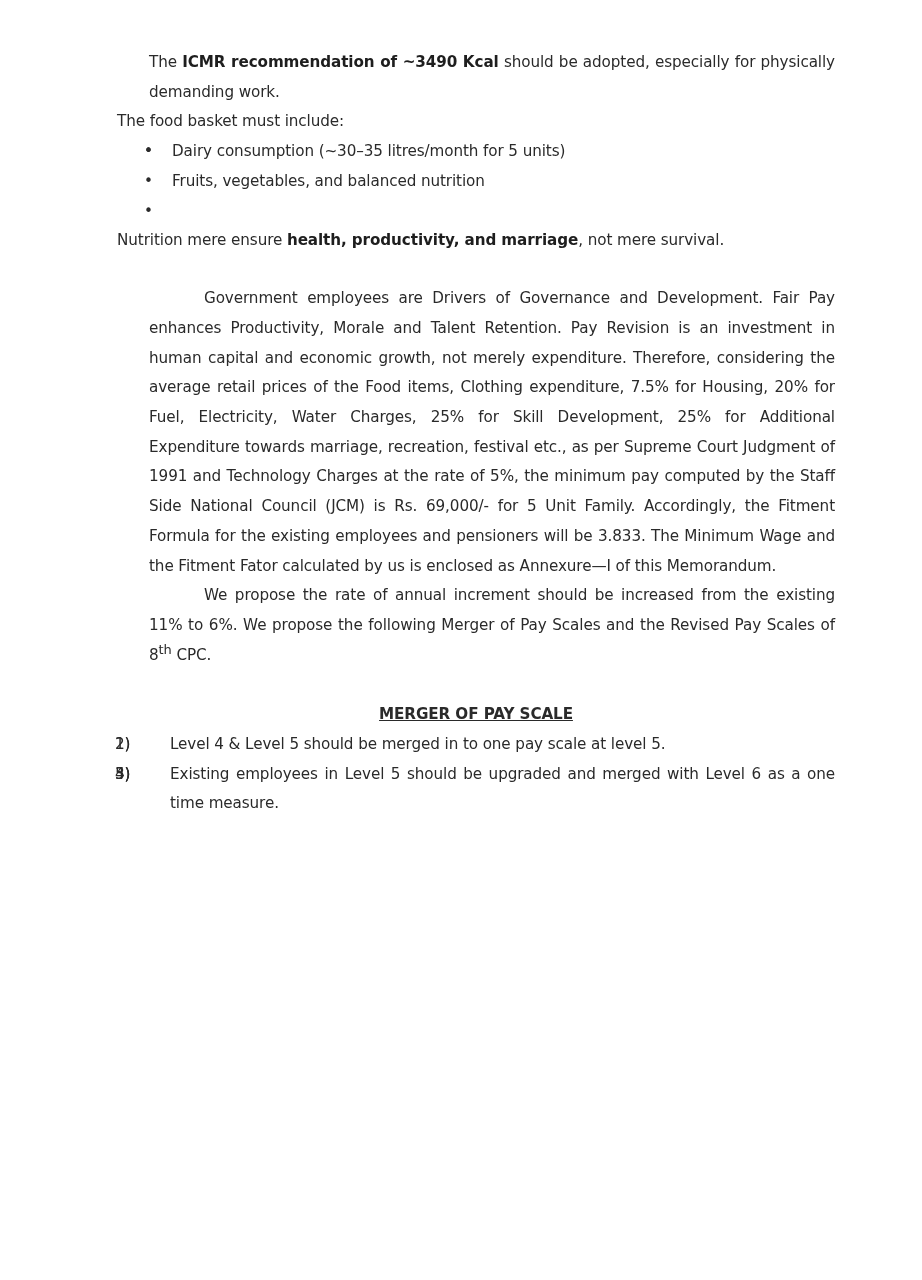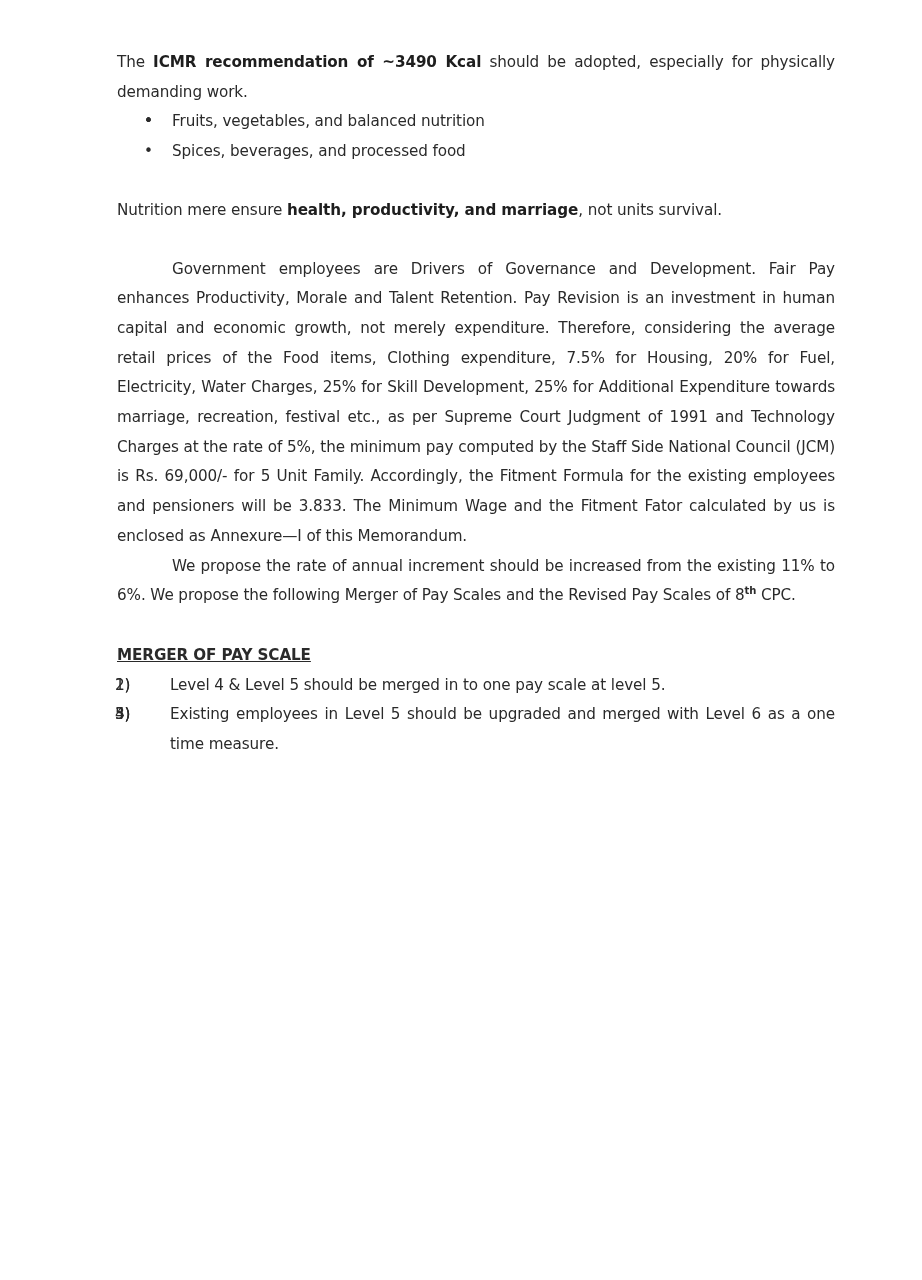--- a/index.html
+++ b/index.html
@@ -18,80 +18,81 @@
     .page {
       position: absolute;
       left: 117px;
       top: 48px;
       width: 718px;
       font-size: 15.2px;
       line-height: 29.7px;
       letter-spacing: -0.1px;
     }
     p { margin: 0; }
-    .justify { text-align: justify; }
+    .justify { text-align: justify; margin-left: 32px; }
     .indent { text-indent: 55px; }
     b { font-weight: bold; color: #1e1e1e; }
     ul.basket {
       list-style: none;
       margin: 0;
       padding: 0;
     }
     ul.basket li {
       position: relative;
       padding-left: 55px;
     }
     ul.basket li .bullet {
       position: absolute;
       left: 27px;
       top: 0;
     }
     .gap1 { height: 29px; }
     .gap2 { height: 30px; }
     .merger-title {
-      text-align: left;
+      text-align: center;
       font-weight: bold;
       text-decoration: underline;
       margin-top: 0;
     }
     ol.merger {
       list-style: none;
       margin: 0;
       padding: 0;
     }
     ol.merger li {
       position: relative;
       padding-left: 53px;
       text-align: justify;
     }
     ol.merger li .num {
       position: absolute;
       left: -2px;
       top: 0;
     }
-    sup { font-size: 10px; line-height: 0; vertical-align: 6px; font-weight: bold; }
+    sup { font-size: 13px; line-height: 0; vertical-align: 6px; }
   </style>
 </head>
 <body>
 
 <div class="page">
 
   <p class="justify"><span>The </span><b>ICMR recommendation of ~3490 Kcal</b><span> should be adopted, especially for physically demanding work.</span></p>
 
+  <p>The food basket must include:</p>
 
   <ul class="basket">
     <li><span class="bullet">•</span></li>
+    <li><span class="bullet">•</span><span>Dairy consumption (~30–35 litres/month for 5 units)</span></li>
+    <li><span class="bullet">•</span><span>Fruits, vegetables, and balanced nutrition</span></li>
     <li><span class="bullet">•</span></li>
-    <li><span class="bullet">•</span><span>Fruits, vegetables, and balanced nutrition</span></li>
-    <li><span class="bullet">•</span><span>Spices, beverages, and processed food</span></li>
   </ul>
 
   <div class="gap1"></div>
 
-  <p><span>Nutrition mere ensure </span><b>health, productivity, and marriage</b><span>, not units survival.</span></p>
+  <p><span>Nutrition mere ensure </span><b>health, productivity, and marriage</b><span>, not mere survival.</span></p>
 
   <div class="gap1"></div>
 
   <p class="justify indent">Government employees are Drivers of Governance and Development. Fair Pay enhances Productivity, Morale and Talent Retention. Pay Revision is an investment in human capital and economic growth, not merely expenditure. Therefore, considering the average retail prices of the Food items, Clothing expenditure, 7.5% for Housing, 20% for Fuel, Electricity, Water Charges, 25% for Skill Development, 25% for Additional Expenditure towards marriage, recreation, festival etc., as per Supreme Court Judgment of 1991 and Technology Charges at the rate of 5%, the minimum pay computed by the Staff Side National Council (JCM) is Rs. 69,000/- for 5 Unit Family. Accordingly, the Fitment Formula for the existing employees and pensioners will be 3.833. The Minimum Wage and the Fitment Fator calculated by us is enclosed as Annexure—I of this Memorandum.</p>
 
   <p class="justify indent"><span>We propose the rate of annual increment should be increased from the existing 11% to 6%. We propose the following Merger of Pay Scales and the Revised Pay Scales of </span><span>8</span><sup>th</sup><span> CPC.</span></p>
 
   <div class="gap2"></div>
 
   <p class="merger-title">MERGER OF PAY SCALE</p>

